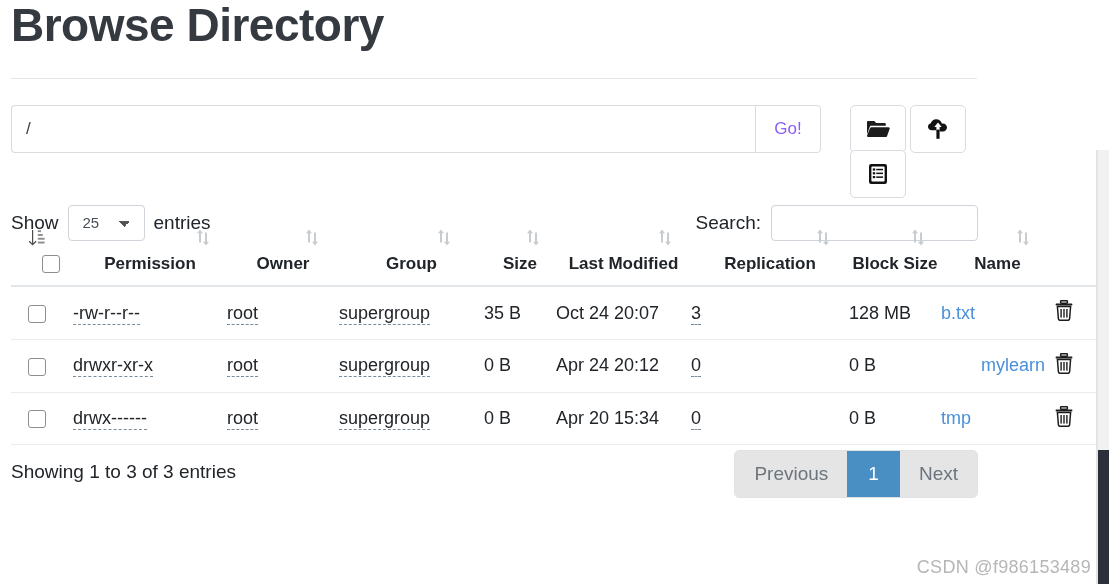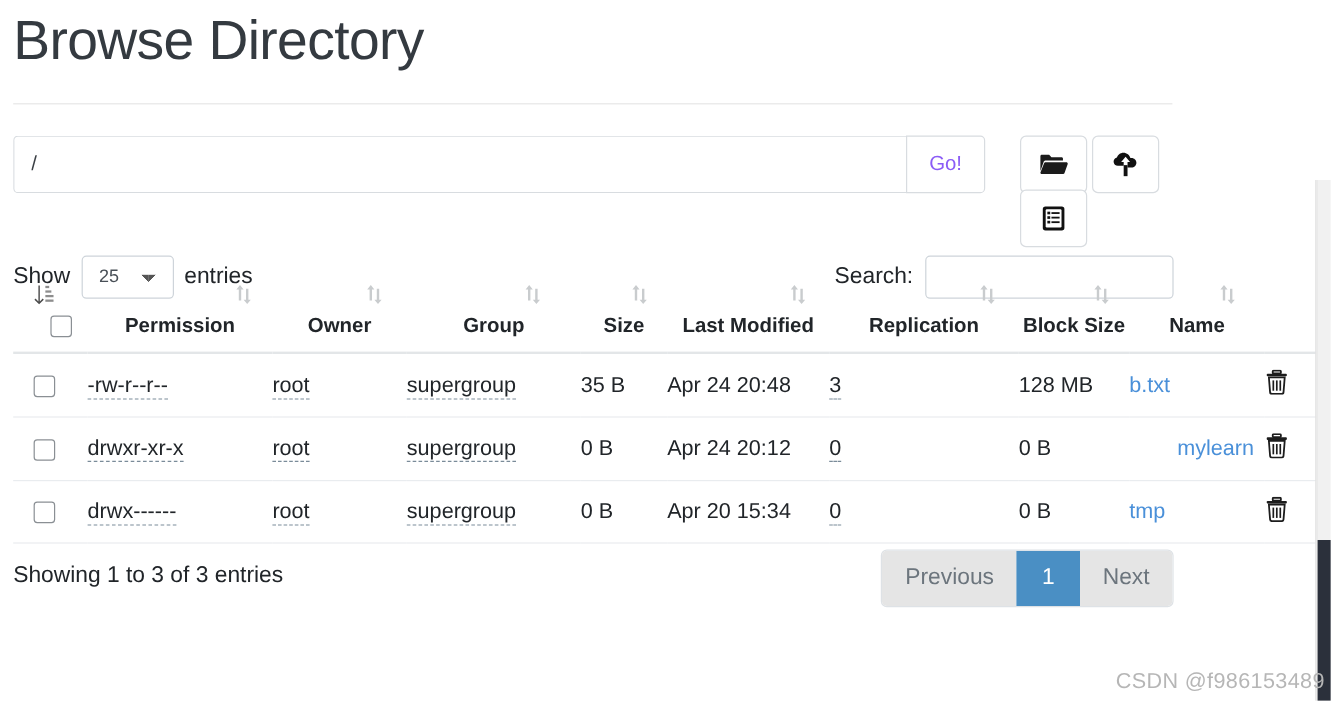--- a/index.html
+++ b/index.html
@@ -19,25 +19,25 @@
     position: relative;
     width: 1109px;
     height: 584px;
     box-sizing: border-box;
     padding: 0 12px 0 11px;
   }
 
   
   .page-title {
     font-size: 46px;
-    font-weight: 400;
+    font-weight: 700;
     line-height: 1.1;
     color: #343a40;
     margin: 0;
-    padding-top: 8px;
+    padding-top: 0;
     letter-spacing: -0.5px;
   }
   .title-rule {
     border: 0;
     border-top: 1px solid #e6e6e6;
     margin: 27px 0 0 0;
     width: 966px;
   }
 
   
@@ -278,21 +278,21 @@
   .page-btn.num {
     color: #fff;
     background: #4a8fc4;
     padding-left: 21px;
     padding-right: 21px;
   }
 
   
   .watermark {
     position: absolute;
-    right: 5px;
+    right: 18px;
     bottom: 6px;
     font-size: 18px;
     color: #b6b6b6;
     letter-spacing: 0.3px;
     pointer-events: none;
   }
 
   
   .vscroll-outer {
     position: absolute;
@@ -477,21 +477,21 @@
           <th></th>
         </tr>
       </thead>
       <tbody id="file-table-body">
           <tr>
             <td><span class="row-check"></span></td>
             <td><span class="editable">-rw-r--r--</span></td>
             <td><span class="editable">root</span></td>
             <td><span class="editable">supergroup</span></td>
             <td>35 B</td>
-            <td>Apr 24 20:48</td>
+            <td>Oct 24 20:07</td>
             <td><span class="editable">3</span></td>
             <td>128 MB</td>
             <td><a class="dt-link" style="color: rgb(74, 144, 217);">b.txt</a></td>
             <td class="trash-cell"><button class="trash-btn"><span><svg width="20" height="21" viewBox="0 0 20 21">
                     <rect x="6.6" y="0.8" width="6.8" height="2.4" rx="0.6" fill="none" stroke="#1d1d1d" stroke-width="1.5"></rect>
                     <rect x="1.6" y="3.4" width="16.8" height="2.2" rx="0.8" fill="#1d1d1d"></rect>
                     <path d="M3.4 6.4h13.2l-1 12.4c-.05.9-.8 1.5-1.7 1.5H6.1c-.9 0-1.65-.6-1.7-1.5z" fill="none" stroke="#1d1d1d" stroke-width="1.5"></path>
                     <rect x="6.4" y="9" width="1.4" height="8.6" fill="#1d1d1d"></rect>
                     <rect x="9.3" y="9" width="1.4" height="8.6" fill="#1d1d1d"></rect>
                     <rect x="12.2" y="9" width="1.4" height="8.6" fill="#1d1d1d"></rect>

